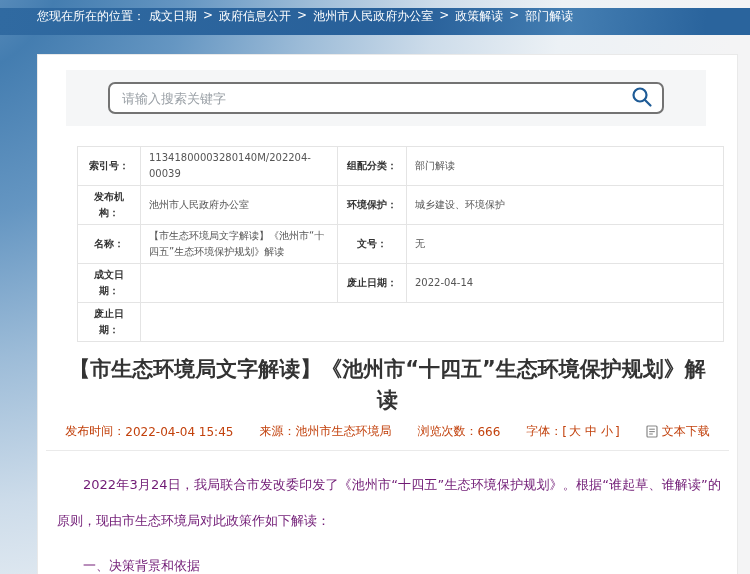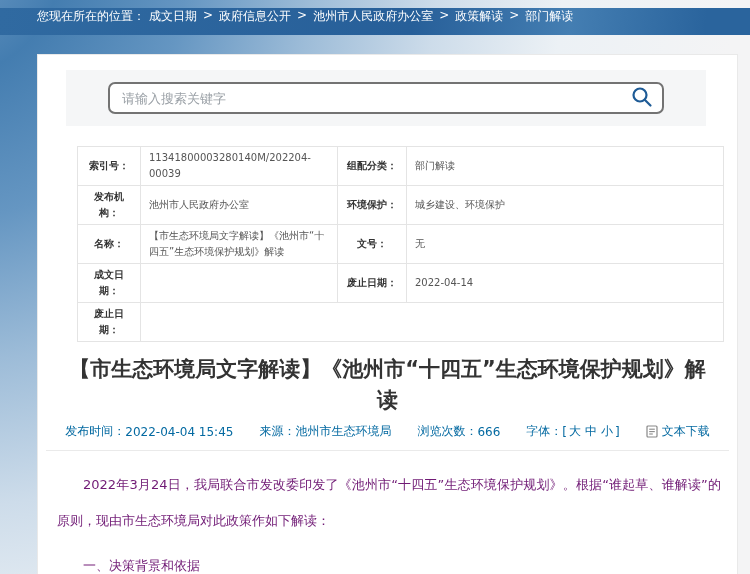--- a/index.html
+++ b/index.html
@@ -55,21 +55,21 @@
   }
   .meta-table td.lbl { text-align:center; color:#333; font-weight:bold; background:#fff; }
   .meta-table td.val { color:#555; }
   
   .article-title {
     margin:12px 24px 0; text-align:center; font-size:21px; font-weight:bold;
     color:#333; line-height:31px;
   }
   .article-meta {
     margin-top:7px; display:flex; justify-content:center; align-items:center;
-    font-size:12px; color:#0369a1; white-space:nowrap;
+    font-size:12px; color:#c2410c; white-space:nowrap;
   }
   .article-meta .m-item { margin:0 13px; display:flex; align-items:center; }
   .article-meta .fs { cursor:pointer; margin:0 2px; }
   .doc-ico { margin-right:4px; display:inline-flex; }
   .dl-link { cursor:pointer; }
   .divider { border-bottom:1px solid #eaeaea; margin:10px 8px 0 8px; }
   .content { padding:16px 16px 0 19px; }
   .content p {
     font-size:13px; color:#701a75; line-height:36px; text-indent:2em;
     margin-bottom:9px; text-align:justify;

